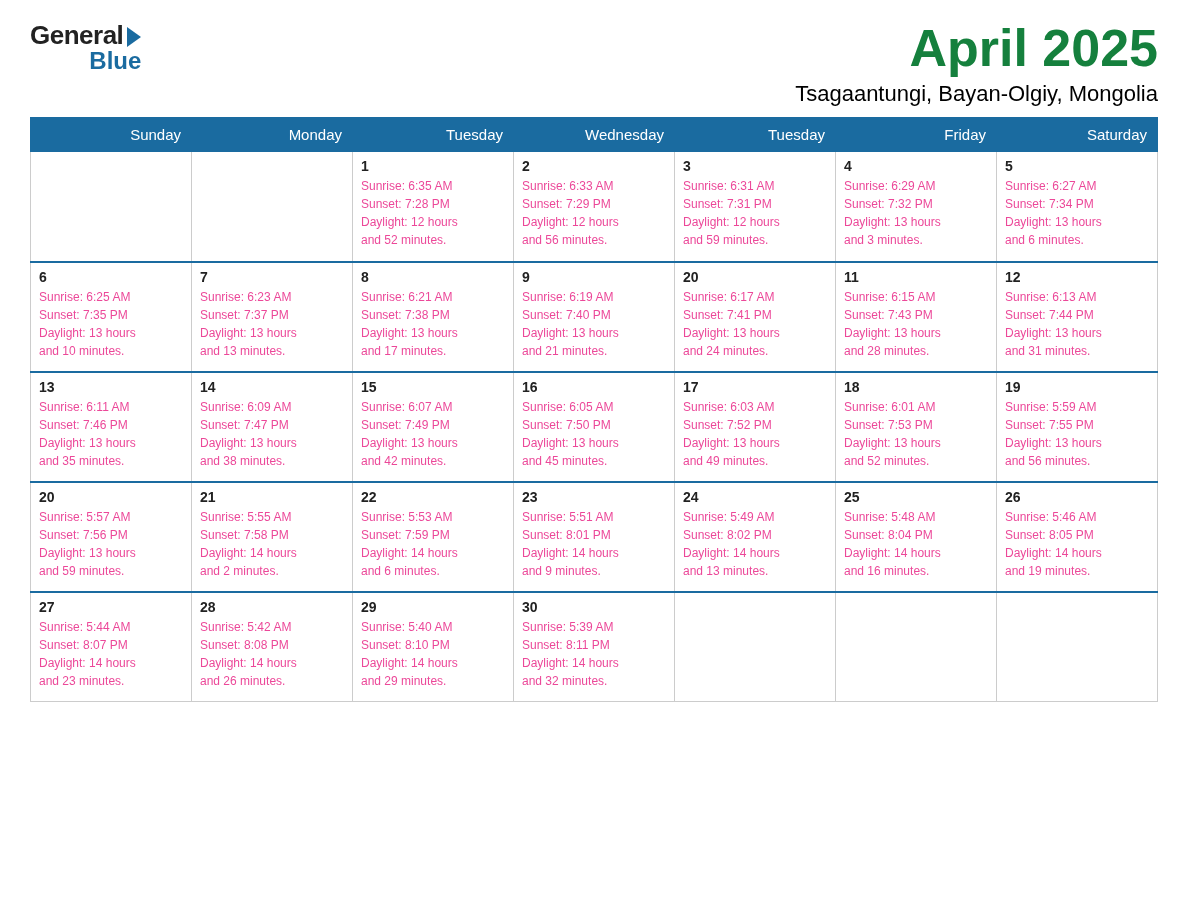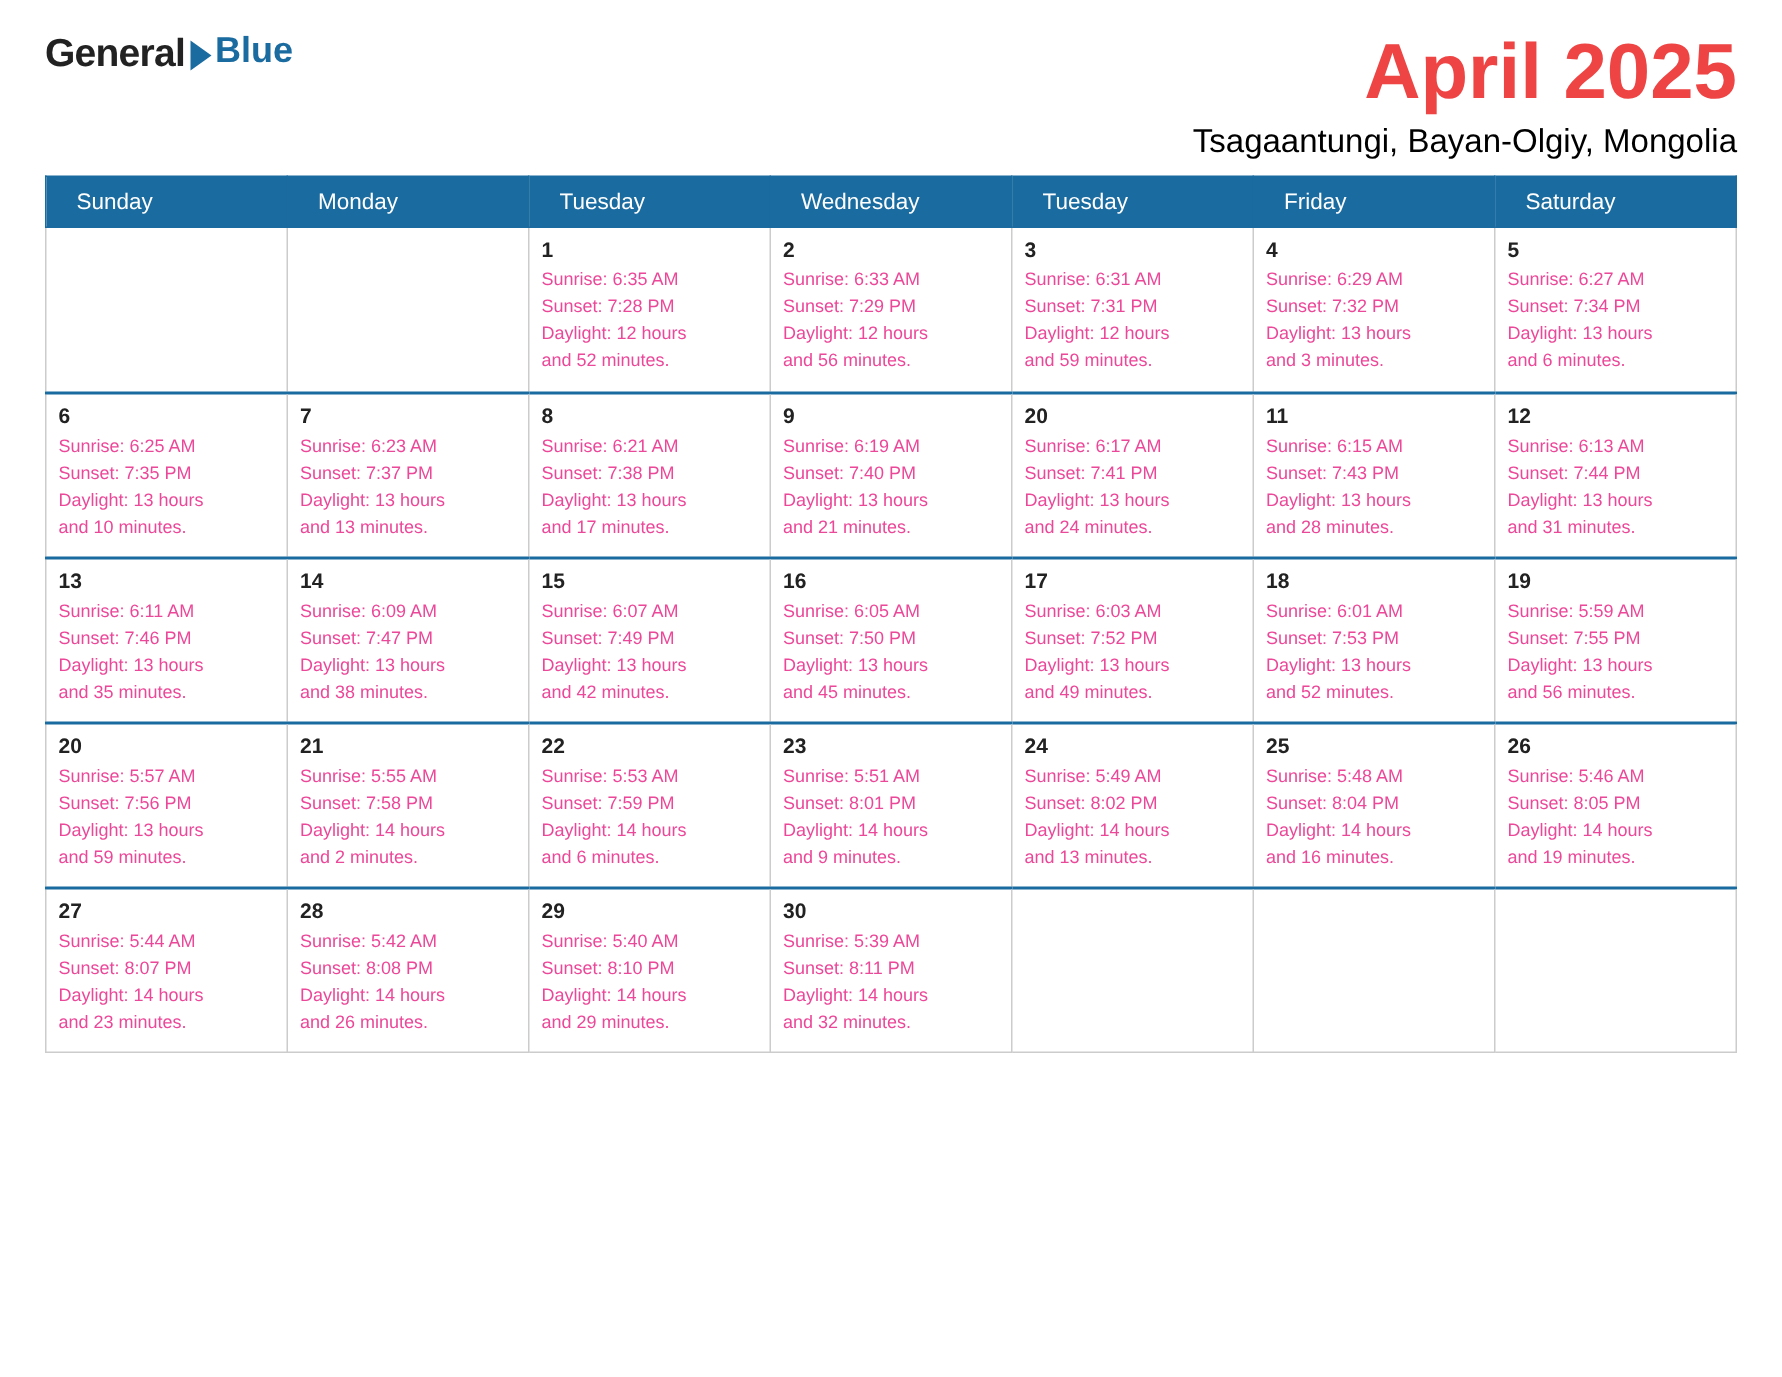--- a/index.html
+++ b/index.html
@@ -12,22 +12,22 @@
       padding: 20px 30px;
     }
     .header {
       display: flex;
       justify-content: space-between;
       align-items: flex-start;
       margin-bottom: 10px;
     }
     .logo {
       display: flex;
-      flex-direction: row;
-      align-items: center;
+      flex-direction: column;
+      align-items: flex-end;
     }
     .logo-top {
       display: flex;
       align-items: center;
     }
     .logo-general {
       font-size: 26px;
       font-weight: bold;
       color: #222;
       letter-spacing: -0.5px;
@@ -47,40 +47,40 @@
       color: #1a6ba0;
       margin-top: -4px;
       margin-left: 2px;
     }
     .title-block {
       text-align: right;
     }
     .title-month {
       font-size: 52px;
       font-weight: bold;
-      color: #ef4444;
+      color: #15803d;
       line-height: 1.1;
     }
     .title-location {
       font-size: 22px;
       color: #000000;
       margin-top: 4px;
     }
     .calendar-table {
       width: 100%;
       border-collapse: collapse;
       margin-top: 10px;
     }
     .calendar-table th {
       background: #1a6ba0;
       color: #fff;
       font-size: 15px;
       font-weight: normal;
-      padding: 8px 20px;
-      text-align: left;
+      padding: 8px 10px;
+      text-align: right;
       border: 1px solid #1a6ba0;
     }
     .calendar-table td {
       border: 1px solid #ccc;
       vertical-align: top;
       padding: 6px 8px;
       font-size: 12.5px;
       width: calc(100% / 7);
       min-height: 100px;
       height: 110px;

